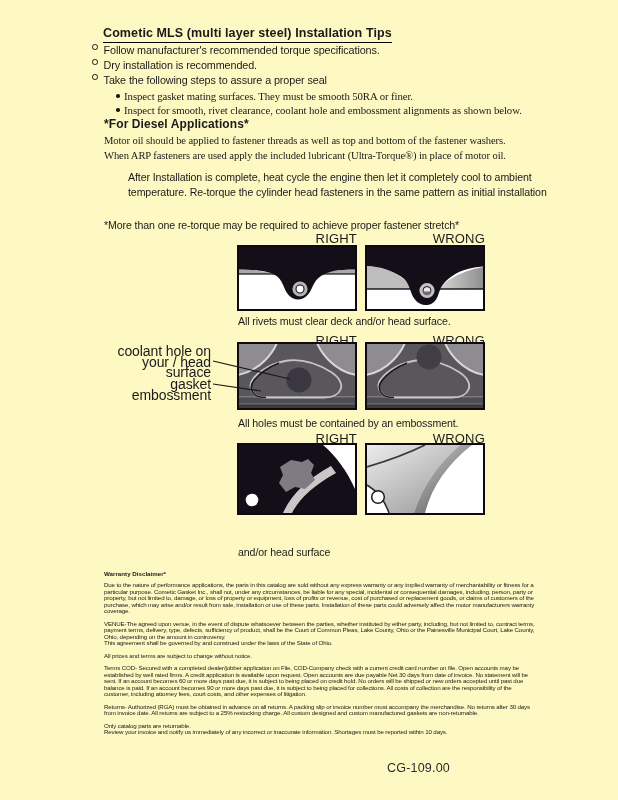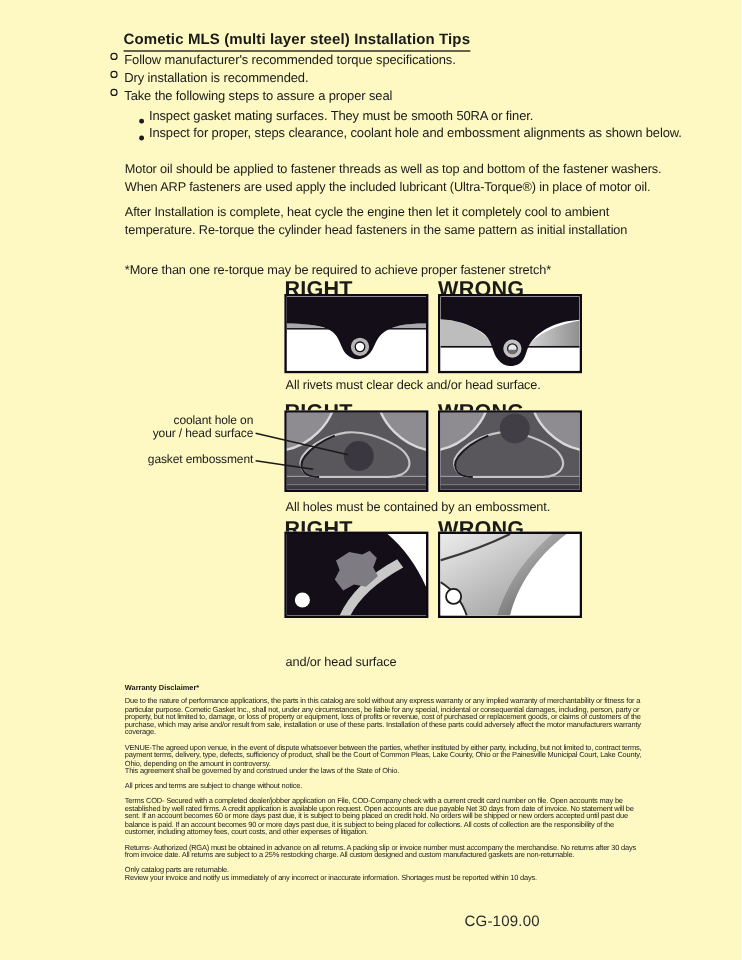--- a/index.html
+++ b/index.html
@@ -5,34 +5,34 @@
   html,body{margin:0;padding:0;background:#fff;}
   .page{position:relative;width:618px;height:800px;background:#fef9c3;overflow:hidden;
         font-family:"Liberation Sans", sans-serif;color:#1a1a1a;}
 
   .title{position:absolute;left:103px;top:26px;font-size:12.5px;font-weight:bold;
          letter-spacing:.1px;border-bottom:1.4px solid #000;padding-bottom:1.5px;}
 
   .bullets{position:absolute;left:92px;top:44px;}
   .b-row{display:flex;align-items:flex-start;height:15px;font-size:10.8px;letter-spacing:-.1px;white-space:nowrap;}
   .ring{width:3.6px;height:3.6px;border:1px solid #1a1a1a;border-radius:50%;margin-right:6px;flex:none;}
-  .b-sub{display:flex;align-items:flex-end;height:14px;margin-left:24px;font-size:10.8px;letter-spacing:-.1px;white-space:nowrap;}
+  .b-sub{display:flex;align-items:center;height:14px;margin-left:24px;font-size:10.8px;letter-spacing:-.1px;white-space:nowrap;font-family:Liberation Serif, serif;}
   .dot{width:3.6px;height:3.6px;background:#1a1a1a;border-radius:50%;margin-right:4.5px;flex:none;}
 
   .diesel-h{position:absolute;left:104px;top:117px;font-size:12px;font-weight:bold;letter-spacing:.1px;}
   .para{position:absolute;left:104px;font-size:10.6px;line-height:14.5px;letter-spacing:-.1px;white-space:nowrap;}
-  .p1{top:134px;} .p2{top:170px;}
+  .p1{top:134px;font-family:Liberation Serif, serif;} .p2{top:170px;margin-left:24px;}
   .note{position:absolute;left:104px;top:219px;font-size:10.6px;letter-spacing:-.1px;white-space:nowrap;}
 
-  .dlabel{position:absolute;width:120px;text-align:left;font-size:18px;font-weight:bold;letter-spacing:.2px;}
+  .dlabel{position:absolute;width:120px;text-align:right;font-size:13px;font-weight:normal;letter-spacing:.2px;}
   .dbox{position:absolute;width:120px;border:2px solid #0e0a12;box-sizing:border-box;background:#fff;}
   .dbox svg{display:block;width:100%;height:100%;}
   .dcaption{position:absolute;font-size:10.6px;letter-spacing:-.1px;white-space:nowrap;}
 
-  .side-label{position:absolute;text-align:right;font-size:10px;line-height:10.5px;letter-spacing:-.1px;}
+  .side-label{position:absolute;text-align:right;font-size:14px;line-height:10.5px;letter-spacing:-.1px;}
   .overlay{position:absolute;left:110px;top:340px;width:260px;height:80px;pointer-events:none;}
 
   .legal{position:absolute;left:104px;top:570px;width:434px;}
   .legal-h{font-size:6.2px;font-weight:bold;margin:0 0 5px 0;}
   .lp{font-size:6.2px;line-height:6.5px;letter-spacing:-.15px;margin:0 0 6px 0;}
   .lp.tight{margin-bottom:0;}
 
   .footer{position:absolute;left:387px;top:761px;font-size:12.5px;letter-spacing:.2px;color:#2b2b2b;}
 </style>
 </head>
@@ -54,24 +54,25 @@
     <div class="b-row">
       <span class="ring"></span>
       <span>Take the following steps to assure a proper seal</span>
     </div>
     <div class="b-sub">
       <span class="dot"></span>
       <span>Inspect gasket mating surfaces.  They must be smooth 50RA or finer.</span>
     </div>
     <div class="b-sub">
       <span class="dot"></span>
-      <span>Inspect for proper, steps clearance, coolant hole and embossment alignments as shown below.</span>
-    </div>
-  </div>
-
+      <span>Inspect for smooth, rivet clearance, coolant hole and embossment alignments as shown below.</span>
+    </div>
+  </div>
+
+  <div class="diesel-h">*For Diesel Applications*</div>
 
   <div class="para p1">
     <div>Motor oil should be applied to fastener threads as well as top and bottom of the fastener washers.</div>
     <div>When ARP fasteners are used apply the included lubricant (Ultra-Torque®) in place of motor oil.</div>
   </div>
 
   <div class="para p2">
     <div>After Installation is complete, heat cycle the engine then let it completely cool to ambient</div>
     <div>temperature. Re-torque the cylinder head fasteners in the same pattern as initial installation</div>
   </div>

